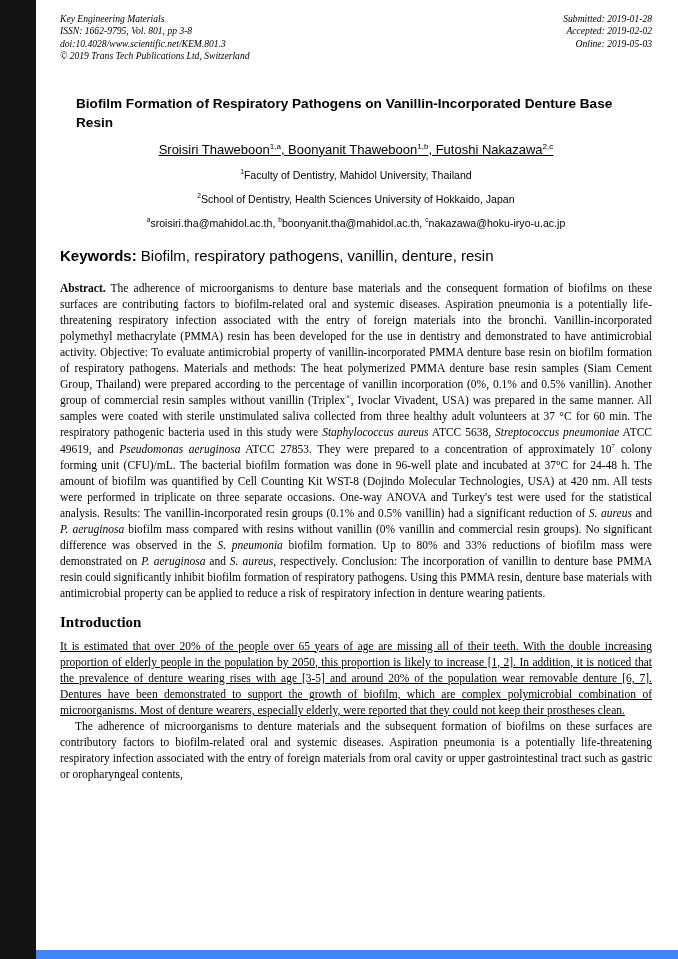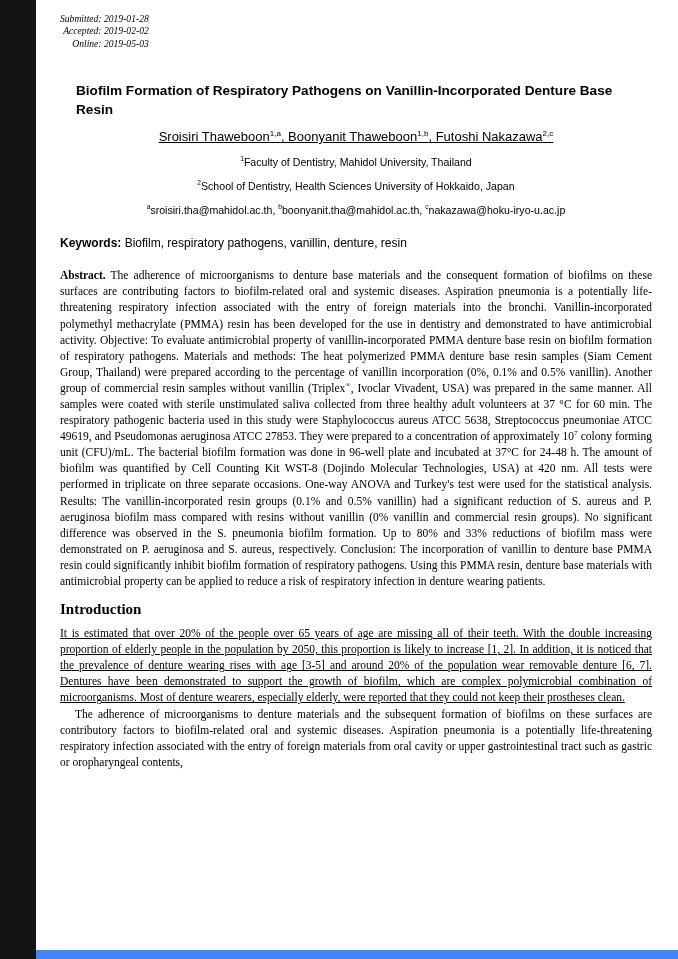--- a/index.html
+++ b/index.html
@@ -49,52 +49,58 @@
     text-decoration: underline;
   }
   .affiliation {
     font-family: "Liberation Sans", sans-serif;
     font-size: 10.6px; line-height: 14px;
     text-align: center;
     margin-top: 10px;
   }
   .keywords {
     font-family: "Liberation Sans", sans-serif;
-    font-size: 12px; line-height: 14px;
+    font-size: 15px; line-height: 14px;
     margin-top: 19px;
   }
   .body-text {
     font-size: 11.5px;
     line-height: 16.1px;
     text-align: justify;
   }
   .abstract { margin-top: 17px; }
   .section-heading {
     font-weight: bold;
     font-size: 15px;
     margin-top: 12px;
   }
   .intro-p1 { margin-top: 7px; text-decoration: underline; }
   .intro-p2 { text-indent: 15px; }
   .bold { font-weight: bold; }
-  .italic { }
+  .italic { font-style: italic; }
   sup {
     font-size: 62%;
     vertical-align: super;
     line-height: 0;
   }
 </style>
 </head>
 <body>
 
 <div class="viewer-edge" style="background: rgb(20, 20, 20);"></div>
 
 <div class="page">
 
   <div class="doc-header">
+    <div class="left">
+      <div>Key Engineering Materials</div>
+      <div>ISSN: 1662-9795, Vol. 801, pp 3-8</div>
+      <div>doi:10.4028/www.scientific.net/KEM.801.3</div>
+      <div>© 2019 Trans Tech Publications Ltd, Switzerland</div>
+    </div>
     <div class="right">
       <div>Submitted: 2019-01-28</div>
       <div>Accepted: 2019-02-02</div>
       <div>Online: 2019-05-03</div>
     </div>
   </div>
 
   <h1 class="page-title">Biofilm Formation of Respiratory Pathogens on Vanillin-Incorporated Denture Base Resin</h1>
 
   <div class="authors"><span>Sroisiri Thaweboon</span><sup>1,a</sup><span>, Boonyanit Thaweboon</span><sup>1,b</sup><span>, Futoshi Nakazawa</span><sup>2,c</sup></div>

